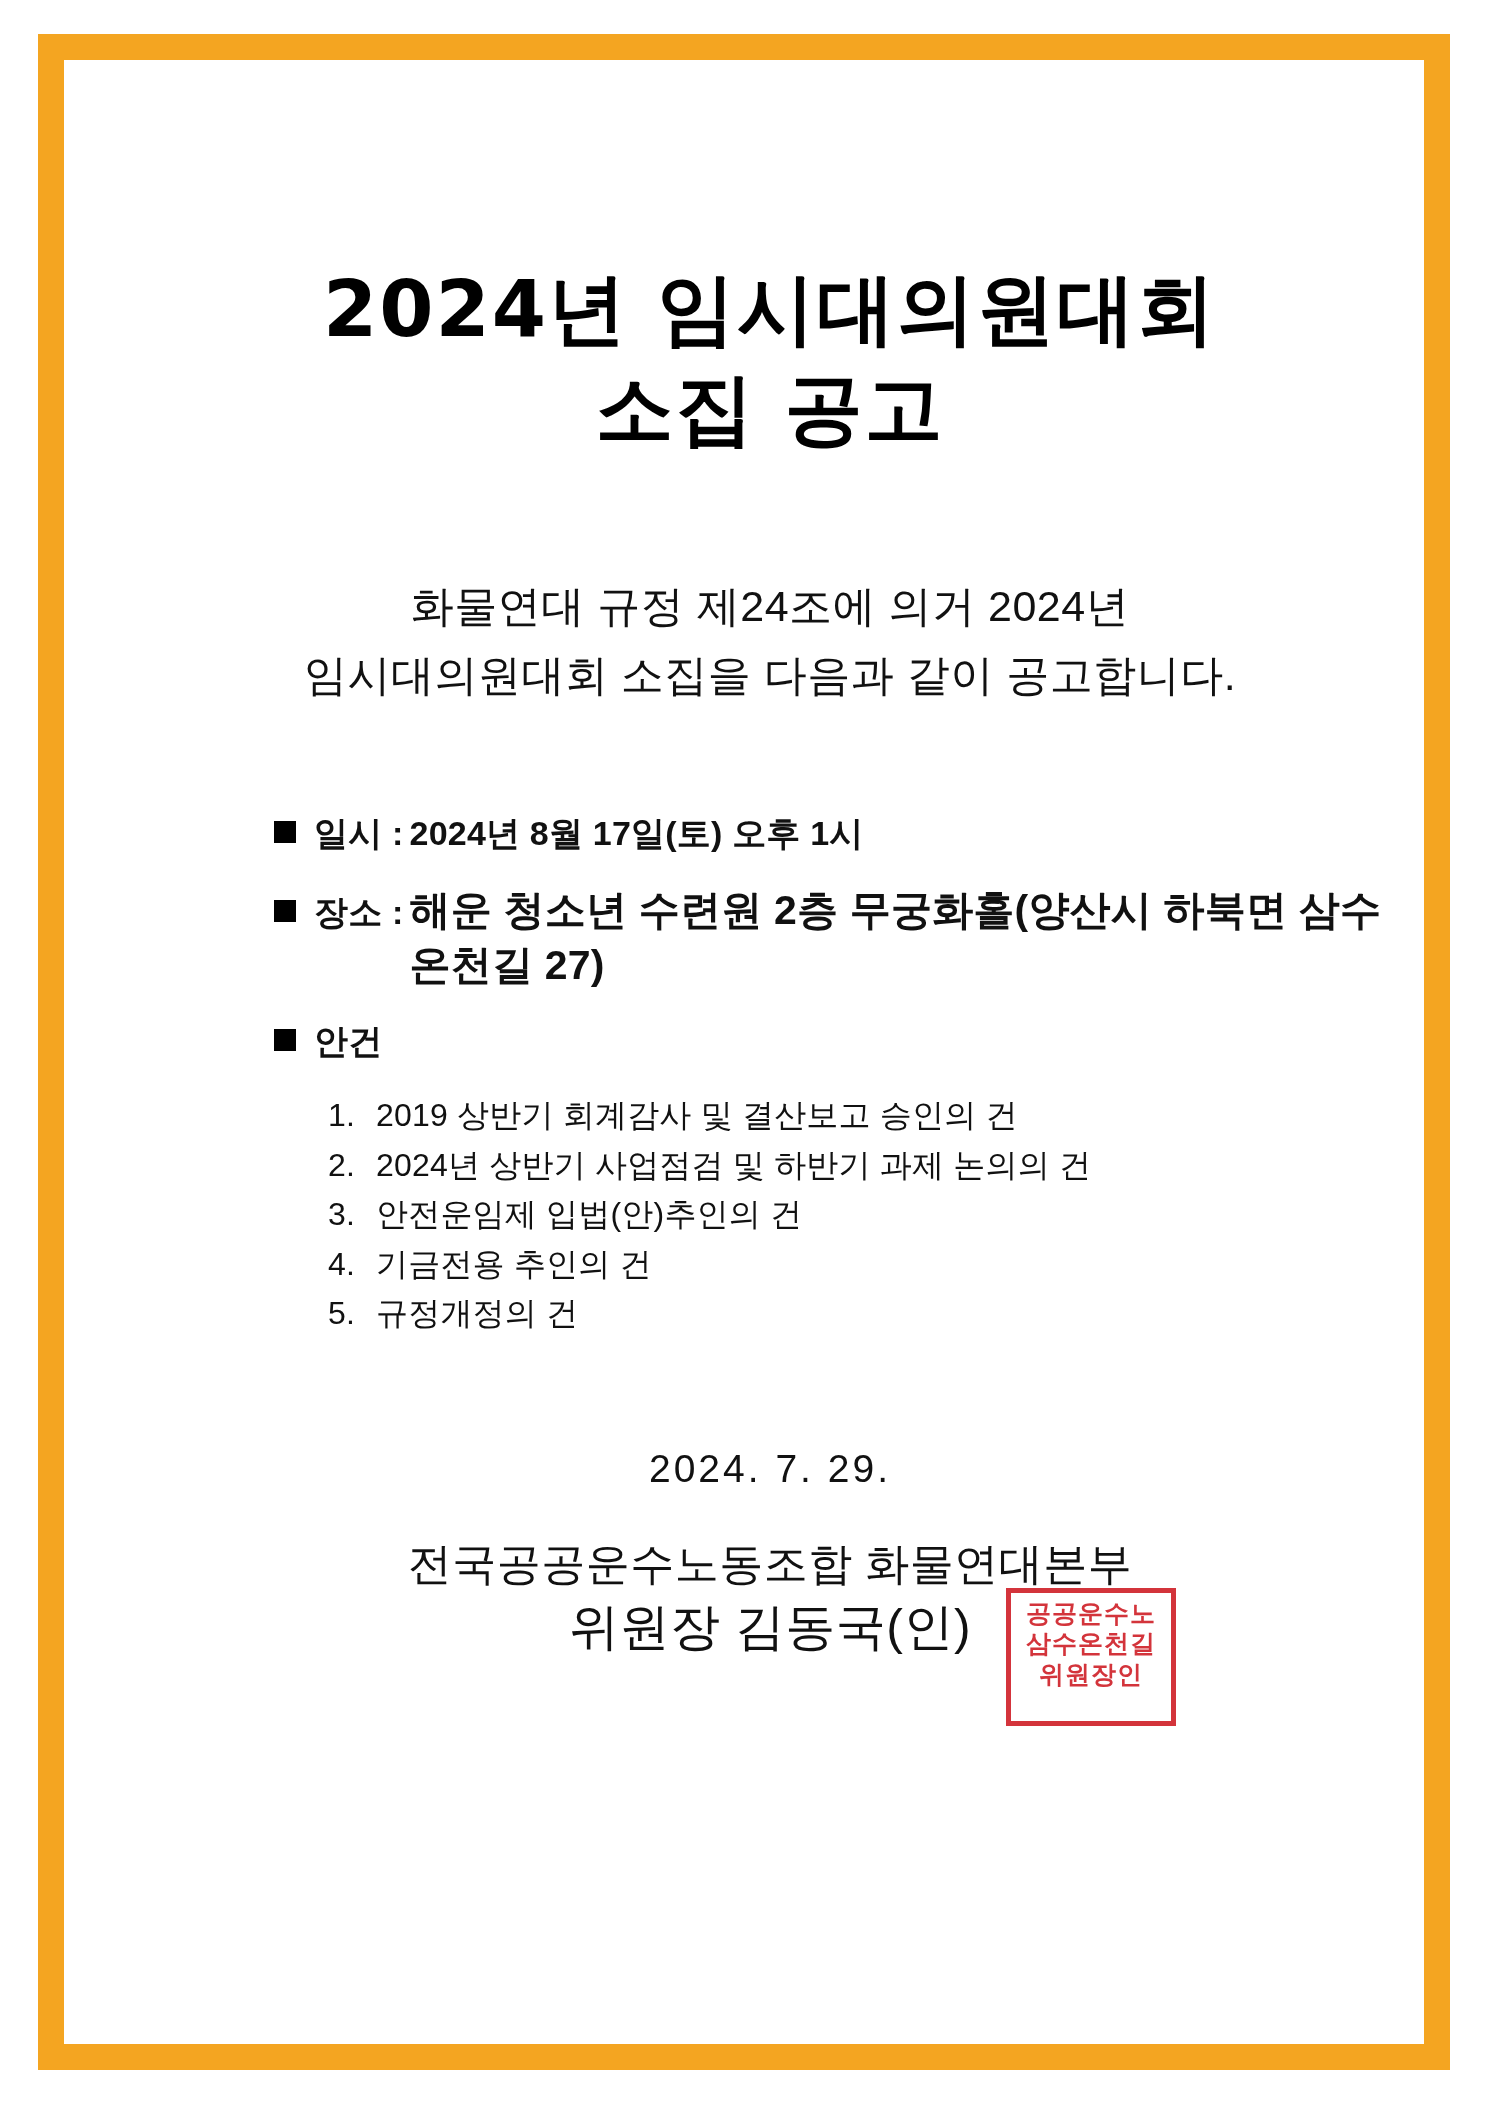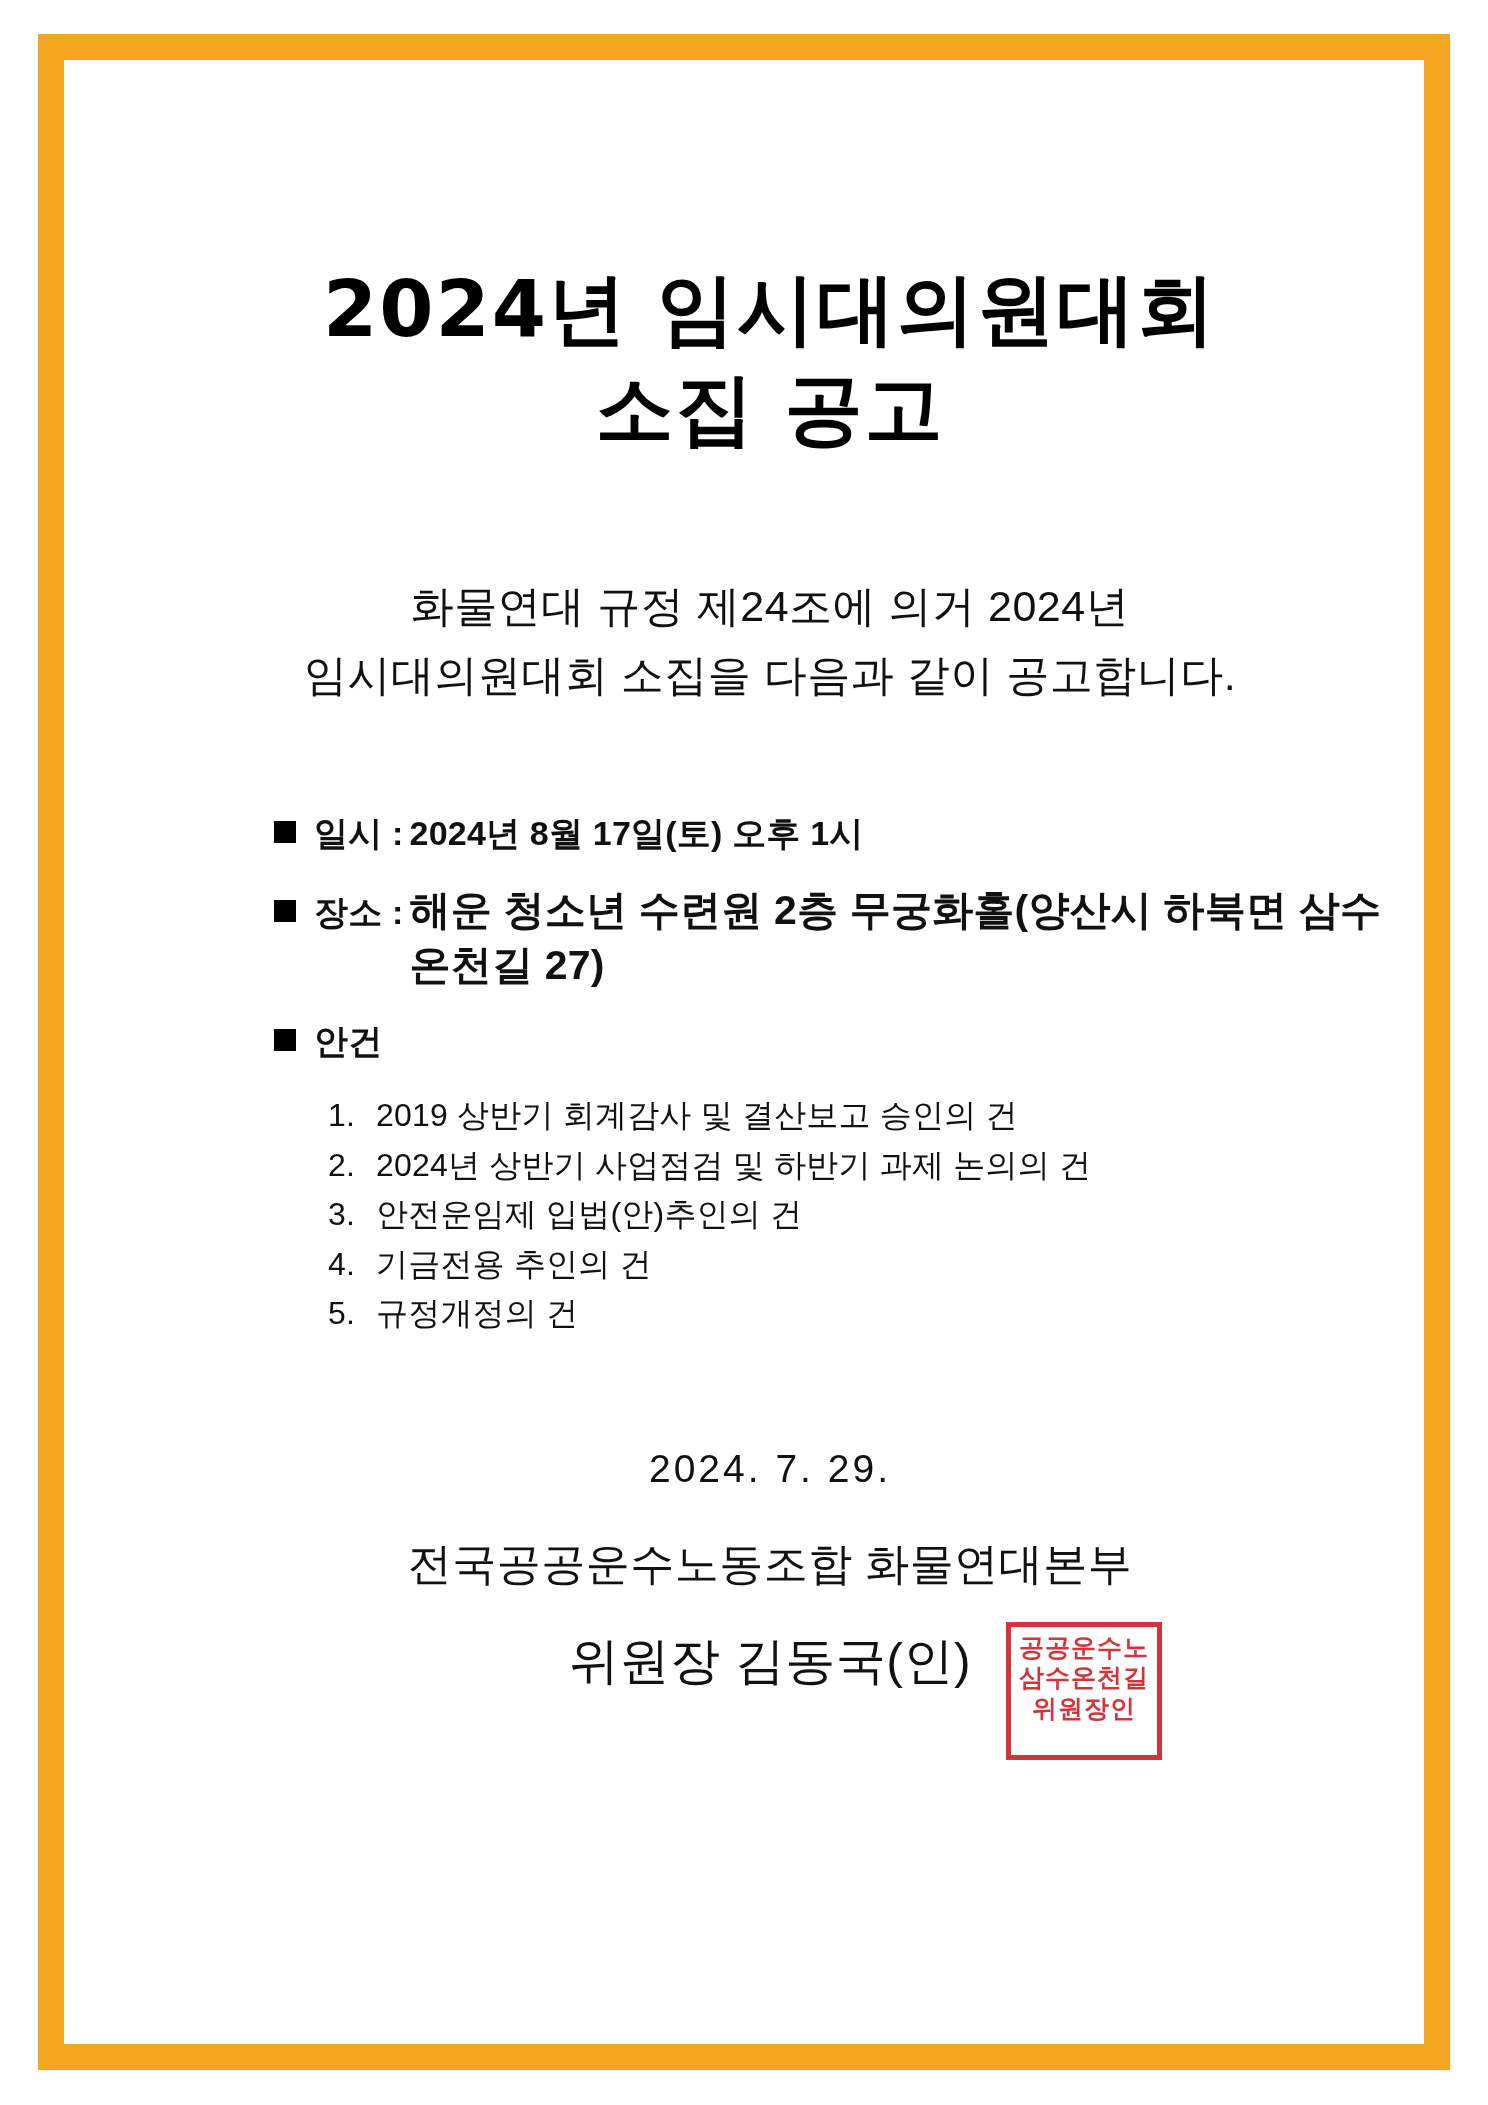--- a/index.html
+++ b/index.html
@@ -129,37 +129,36 @@
 
   .org {
     margin-top: 44px;
     text-align: center;
     font-size: 44px;
     letter-spacing: 0.5px;
     color: #111111;
   }
 
   .signer-wrap {
-    margin-top: 34px;
     text-align: center;
     position: relative;
     height: 110px;
   }
   .signer {
     font-size: 50px;
     letter-spacing: 0.5px;
     color: #111111;
     display: inline-block;
     position: relative;
   }
   .seal {
     position: absolute;
     left: 878px;
     top: -6px;
-    width: 156px;
+    width: 170px;
     height: 138px;
     border: 5px solid #D0232B;
     box-sizing: border-box;
     color: #D0232B;
     font-family: "DejaVu Sans", sans-serif;
     font-size: 25px;
     font-weight: bold;
     line-height: 1.22;
     letter-spacing: 1px;
     padding: 6px 4px 0 4px;

